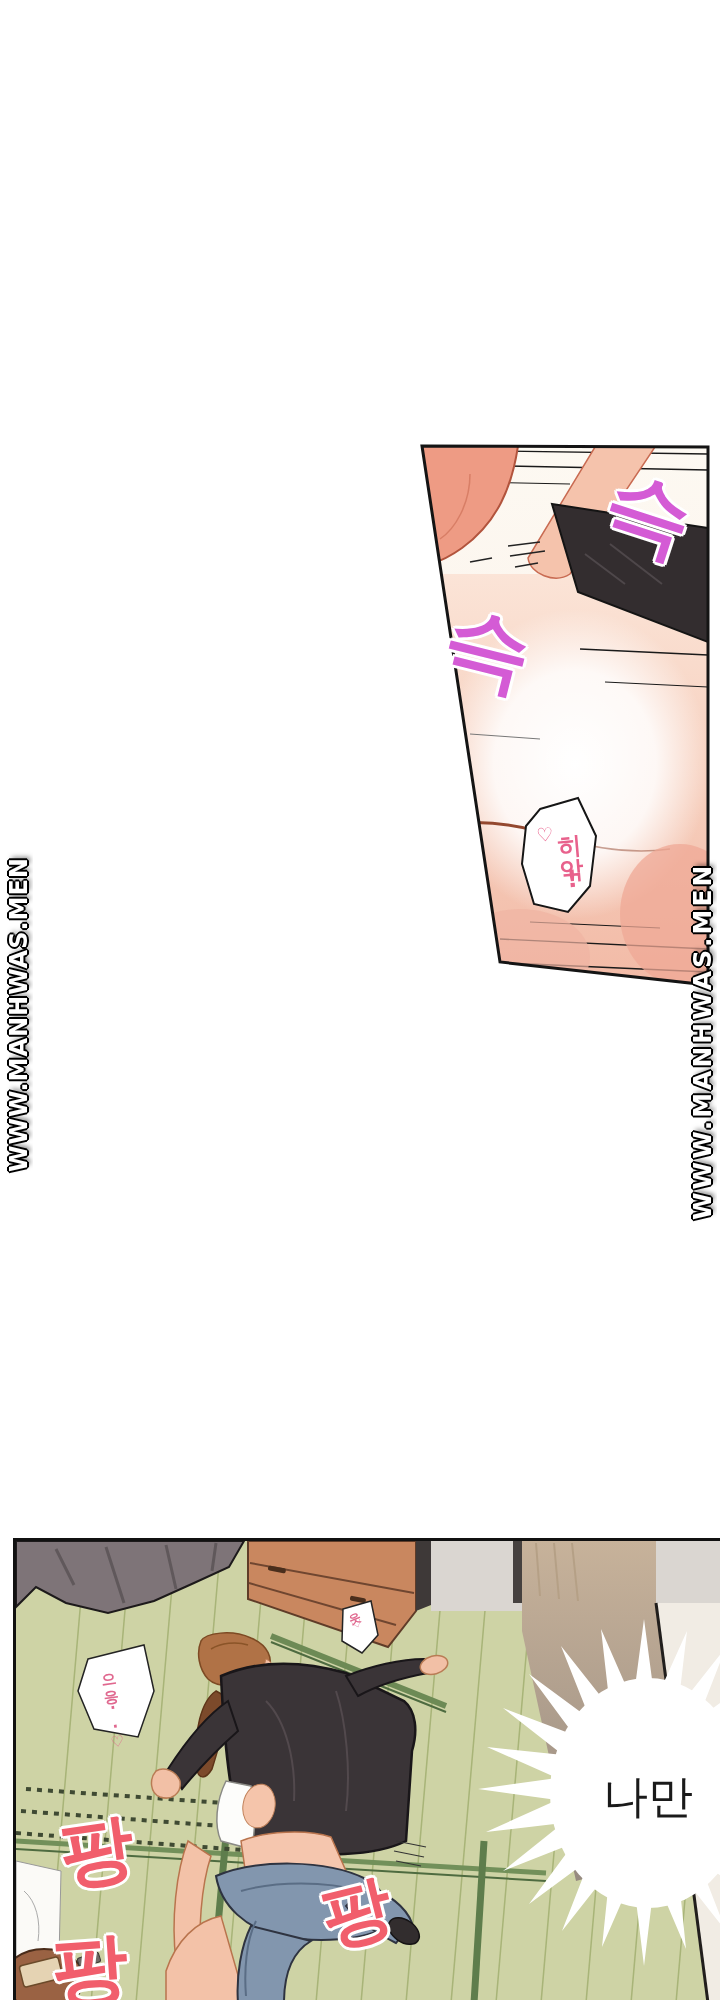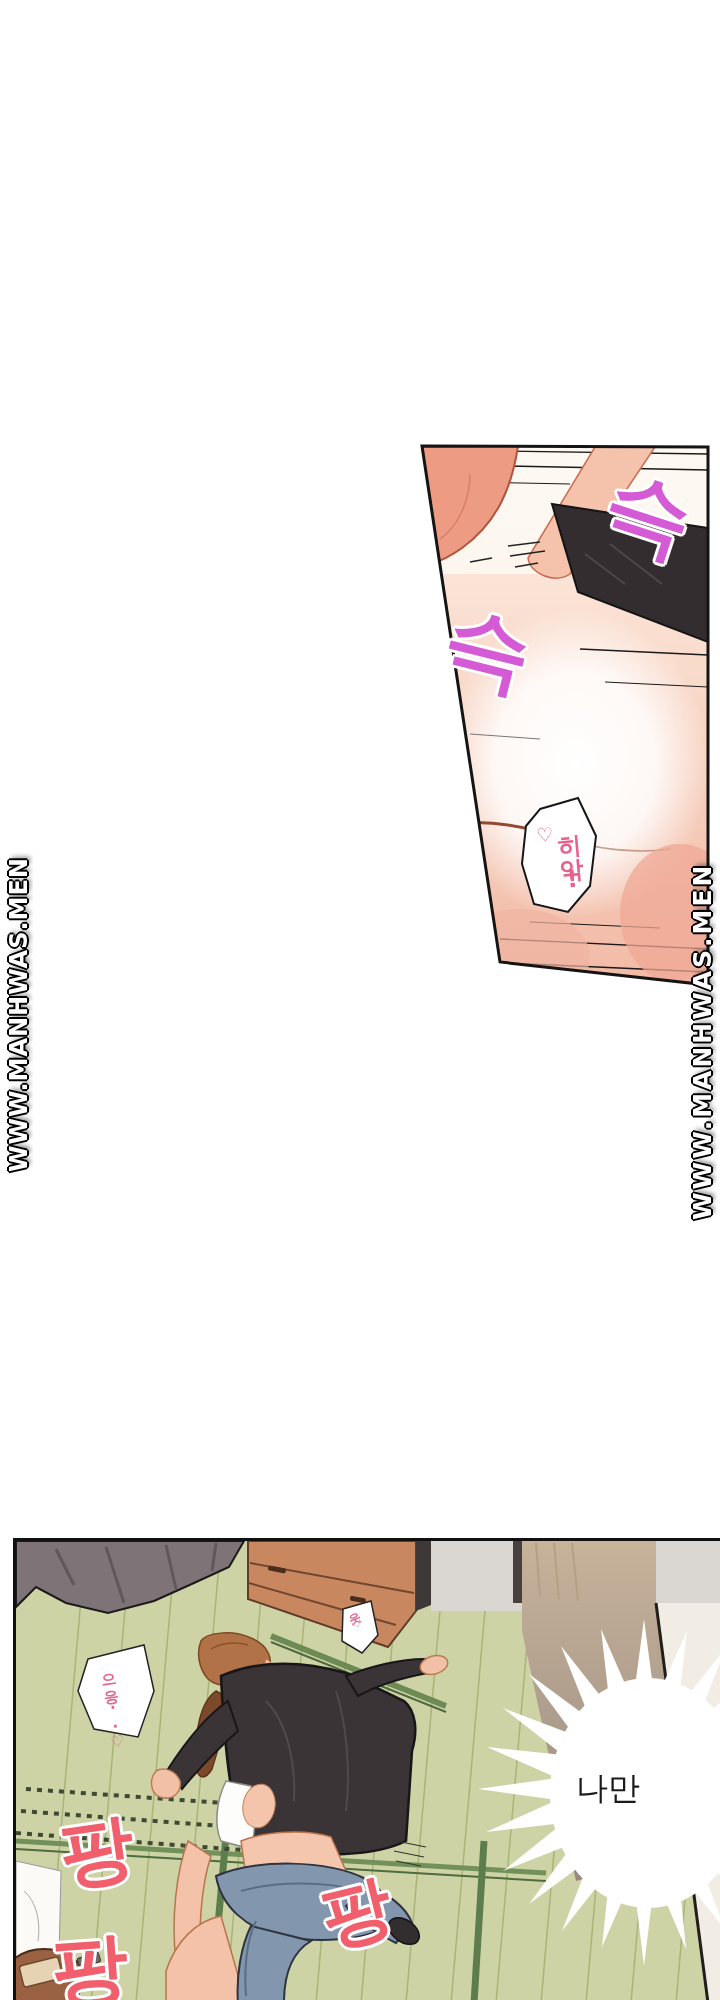--- a/index.html
+++ b/index.html
@@ -38,22 +38,22 @@
   .note-text{position:absolute;writing-mode:vertical-rl;text-orientation:upright;
       color:#e0688f;font-weight:bold;line-height:1.05;}
   .note-1{left:88px;top:122px;font-size:15px;transform:rotate(-8deg);letter-spacing:1px;}
   .note-2{left:332px;top:64px;font-size:12px;transform:rotate(-22deg);}
 
   .sfx-pang{color:#f15e6c;font-size:74px;}
   .pang-1{left:44px;top:272px;transform:rotate(-8deg);}
   .pang-2{left:36px;top:390px;transform:rotate(-4deg);font-size:76px;}
   .pang-3{left:306px;top:336px;transform:rotate(-14deg);font-size:70px;}
 
-  .speech-text{position:absolute;left:532px;top:226px;width:120px;text-align:center;
-      color:#1a1a1a;font-size:32px;font-family:"Liberation Serif", serif;}
+  .speech-text{position:absolute;left:572px;top:226px;width:120px;text-align:center;
+      color:#1a1a1a;font-size:45px;font-family:"Liberation Serif", serif;}
 </style>
 </head>
 <body>
 
 <div class="page">
 
   <svg style="position:absolute;left:410px;top:434px;" width="310" height="556" viewBox="0 0 310 556">
     <defs>
       <clipPath id="clipTop">
           <polygon points="12,12 298,13 298,551 90,528"></polygon>

